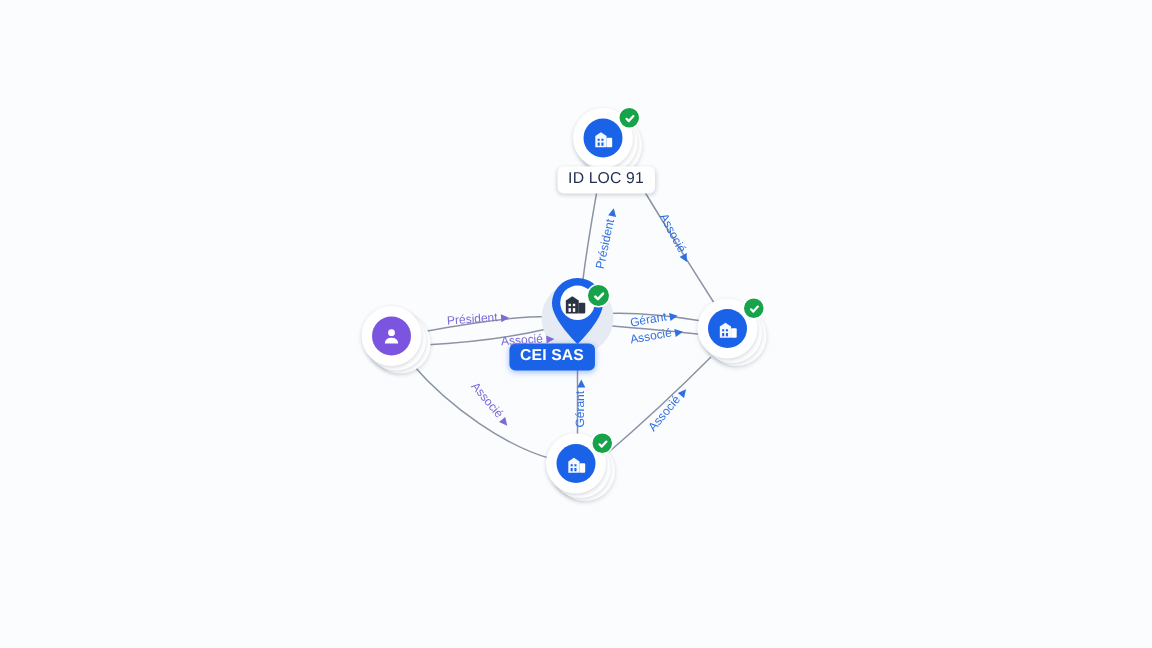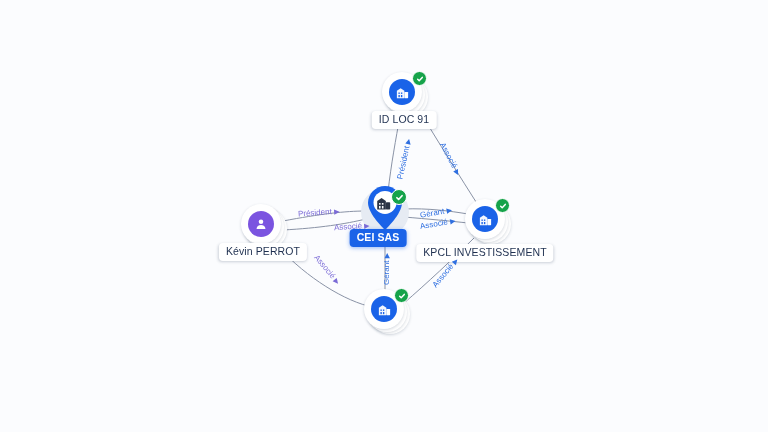--- a/index.html
+++ b/index.html
@@ -127,21 +127,20 @@
           </svg>
         </div>
       </div>
       <div class="check">
         <svg width="8" height="8" viewBox="0 0 12 12" fill="none" stroke="#fff" stroke-width="2.2" stroke-linecap="round" stroke-linejoin="round">
           <path d="M2.5 6.3 L4.8 8.6 L9.4 3.6"></path>
         </svg>
       </div>
     </div>
   </div>
-  <div class="label plain" style="left:485px;top:244px;">KPCL INVESTISSEMENT</div>
 
   <div class="node" style="left:386px;top:311px;">
     <div class="node-hit">
       <div class="stack s1"></div>
       <div class="stack s2"></div>
       <div class="disc">
         <div class="inner company">
           <svg width="15" height="15" viewBox="0 0 24 24" fill="#fff">
             <path d="M3 21V9l6-4 6 4v12H3z" opacity=".95"></path>
             <rect x="15" y="11" width="6" height="10" rx="1"></rect>
@@ -167,21 +166,20 @@
       <div class="disc">
         <div class="inner person">
           <svg width="14" height="14" viewBox="0 0 24 24" fill="#fff">
             <circle cx="12" cy="8.2" r="3.9"></circle>
             <path d="M4.4 20.5c0-4.3 3.4-6.6 7.6-6.6s7.6 2.3 7.6 6.6z"></path>
           </svg>
         </div>
       </div>
     </div>
   </div>
-  <div class="label plain" style="left:263px;top:243px;">Kévin PERROT</div>
 
   <div class="node" style="left:385px;top:212px;">
     <div class="node-hit" style="width:48px;height:48px;">
       <div class="pin-halo"></div>
       <div class="pin">
         <svg width="40" height="48" viewBox="0 0 40 48">
           <path d="M20 2 C10.6 2 3 9.6 3 19 C3 30 20 46 20 46 C20 46 37 30 37 19 C37 9.6 29.4 2 20 2 z" fill="#1a63e8"></path>
           <circle cx="20" cy="18.5" r="11.5" fill="#ffffff"></circle>
           <g fill="#2b3445" transform="translate(11.5,10.5) scale(0.72)">
             <path d="M1 21V9l6-4 6 4v12H1z"></path>
@@ -193,21 +191,21 @@
           </g>
         </svg>
       </div>
       <div class="check" style="right:2px;top:1px;width:14px;height:14px;">
         <svg width="9" height="9" viewBox="0 0 12 12" fill="none" stroke="#fff" stroke-width="2.2" stroke-linecap="round" stroke-linejoin="round">
           <path d="M2.5 6.3 L4.8 8.6 L9.4 3.6"></path>
         </svg>
       </div>
     </div>
   </div>
-  <div class="label selected" style="left:378px;top:229px;">CEI SAS</div>
+  <div class="label selected" style="left:368px;top:229px;">CEI SAS</div>
 
   <div class="elabel purple" style="left:298px;top:209px;transform:rotate(-4deg);">
     <span>Président</span>
     <span class="arw">▶</span>
   </div>
 
   <div class="elabel purple" style="left:334px;top:223px;transform:rotate(-4deg);">
     <span>Associé</span>
     <span class="arw">▶</span>
   </div>

